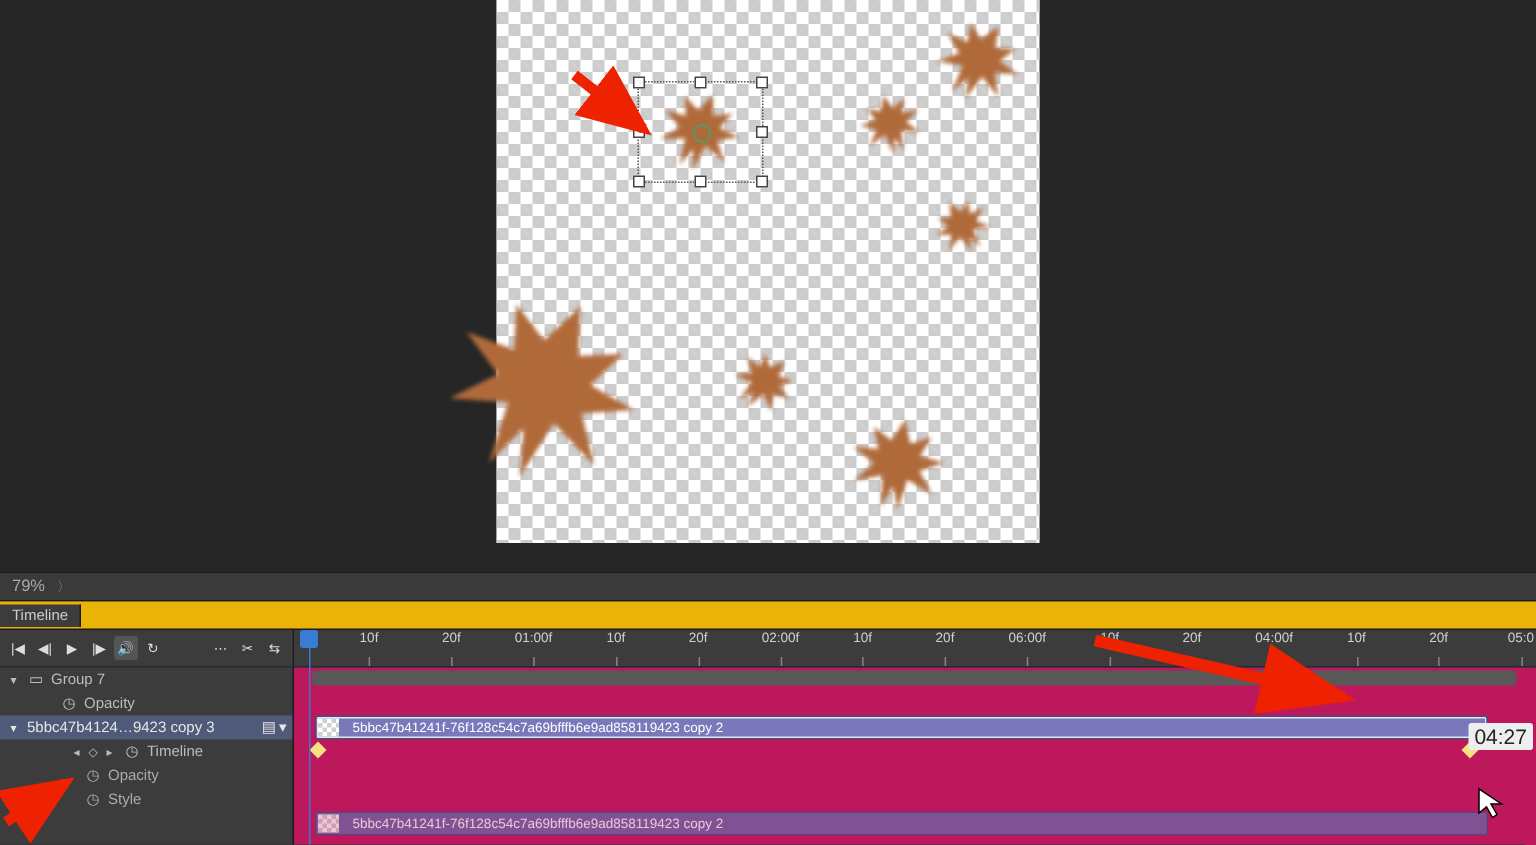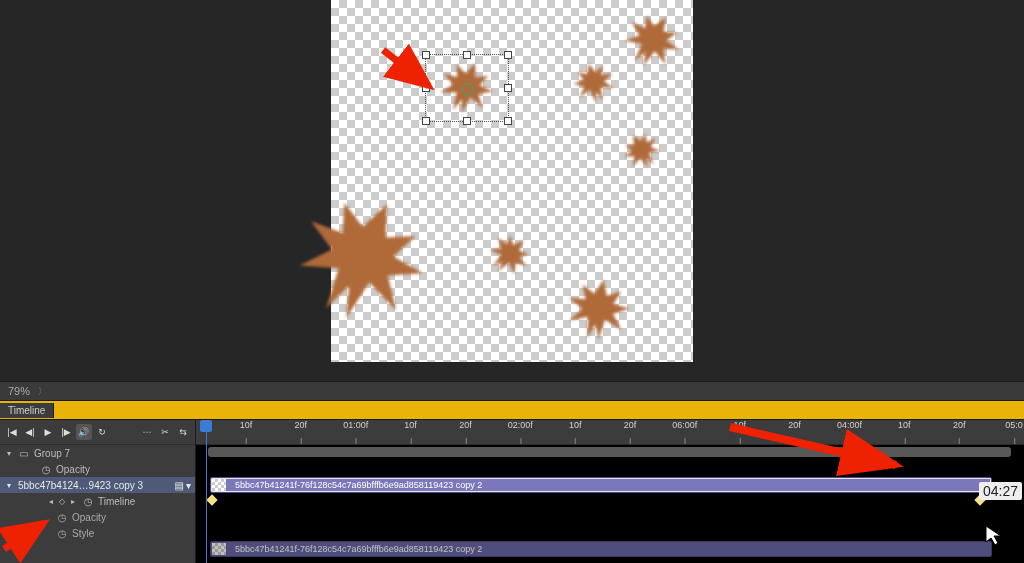--- a/index.html
+++ b/index.html
@@ -34,21 +34,21 @@
   .row.group{}
   .row.layer{background:#4f5a78;color:#e7e7e7}
   .row .caret{width:10px;text-align:center;font-size:8px}
   .row .ico{width:12px;display:inline-flex;justify-content:center}
   .row .lbl{flex:1;white-space:nowrap;overflow:hidden;text-overflow:ellipsis}
   .row .right-ico{display:flex;gap:2px}
   .row.sub{padding-left:40px;color:#bbb}
   .row.sub2{padding-left:56px;color:#aaa}
   .kf-ctl{display:flex;align-items:center;gap:1px;margin-left:6px}
   .kf-ctl span{width:10px;text-align:center;font-size:8px}
-  .tl-right{flex:1;position:relative;background:#000000;overflow:hidden}
+  .tl-right{flex:1;position:relative;background:#be185d;overflow:hidden}
   .ruler{height:24px;position:relative;background:#3c3c3c;border-bottom:1px solid #2a2a2a}
   .ruler .tick{position:absolute;top:0;height:100%;color:#d0d0d0;font-size:9px;text-align:center;transform:translateX(-50%)}
   .ruler .tick::before{content:"";position:absolute;left:50%;bottom:0;width:1px;height:6px;background:#888}
   .playhead{position:absolute;top:0;bottom:0;width:1px;background:#3a7bd5;z-index:5}
   .playhead .cap{position:absolute;top:0;left:-6px;width:12px;height:12px;background:#3a7bd5;border-radius:2px}
   .tracks{position:absolute;left:0;right:0;top:24px}
   .track{height:16px;position:relative}
   .work-area{position:absolute;left:12px;right:13px;top:3px;height:10px;background:#585858;border-radius:3px}
   .clip{position:absolute;top:1px;height:14px;background:#6a67a6;border:1px solid #4c4a82;border-radius:2px;color:#fff;font-size:9px;line-height:14px;padding:0 6px;overflow:hidden;white-space:nowrap}
   .clip.sel{background:#7a77ba;box-shadow:0 0 0 1px #e7e7e7 inset}

